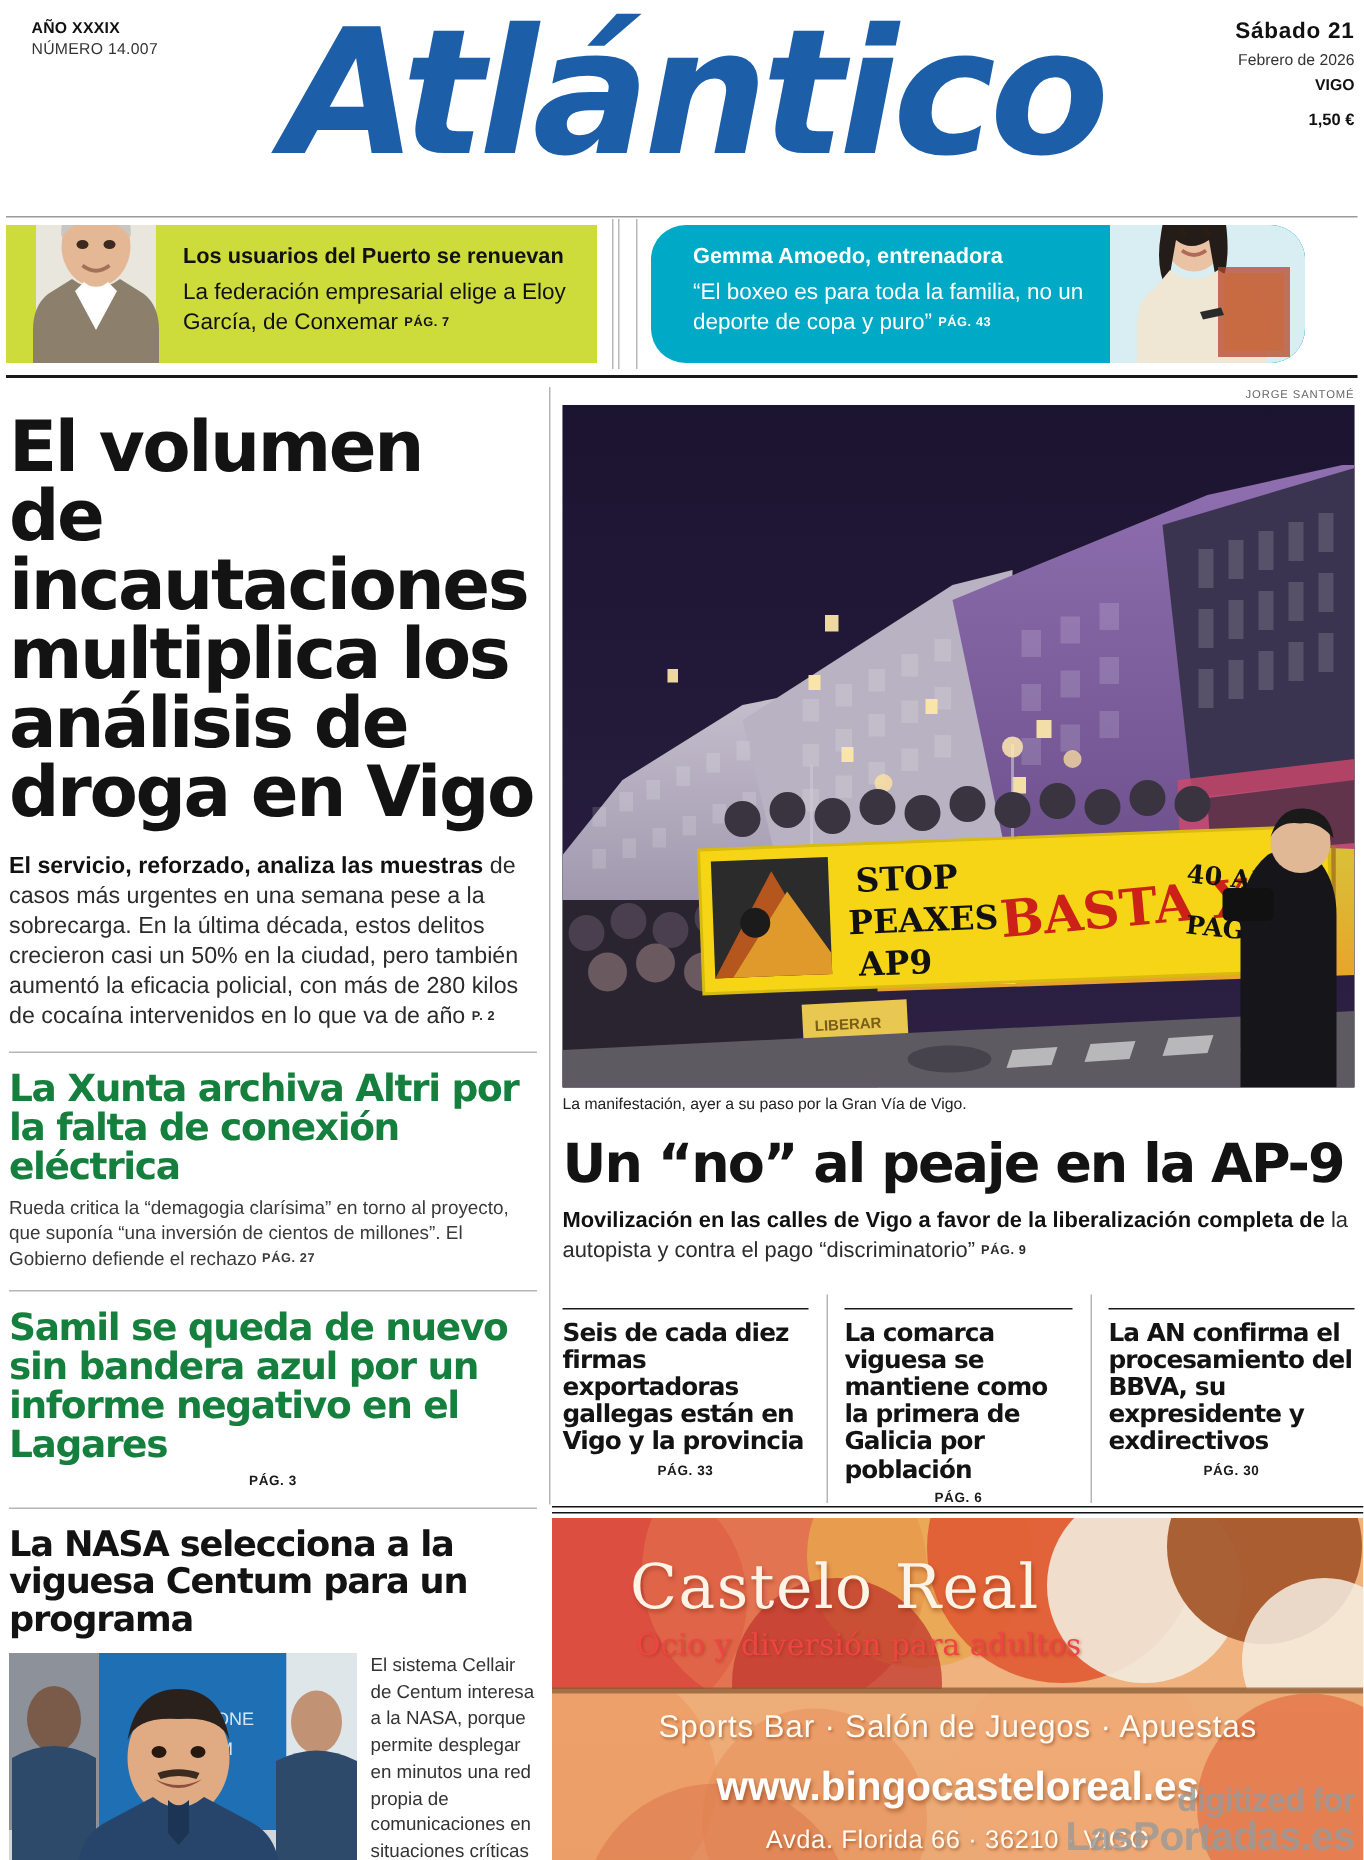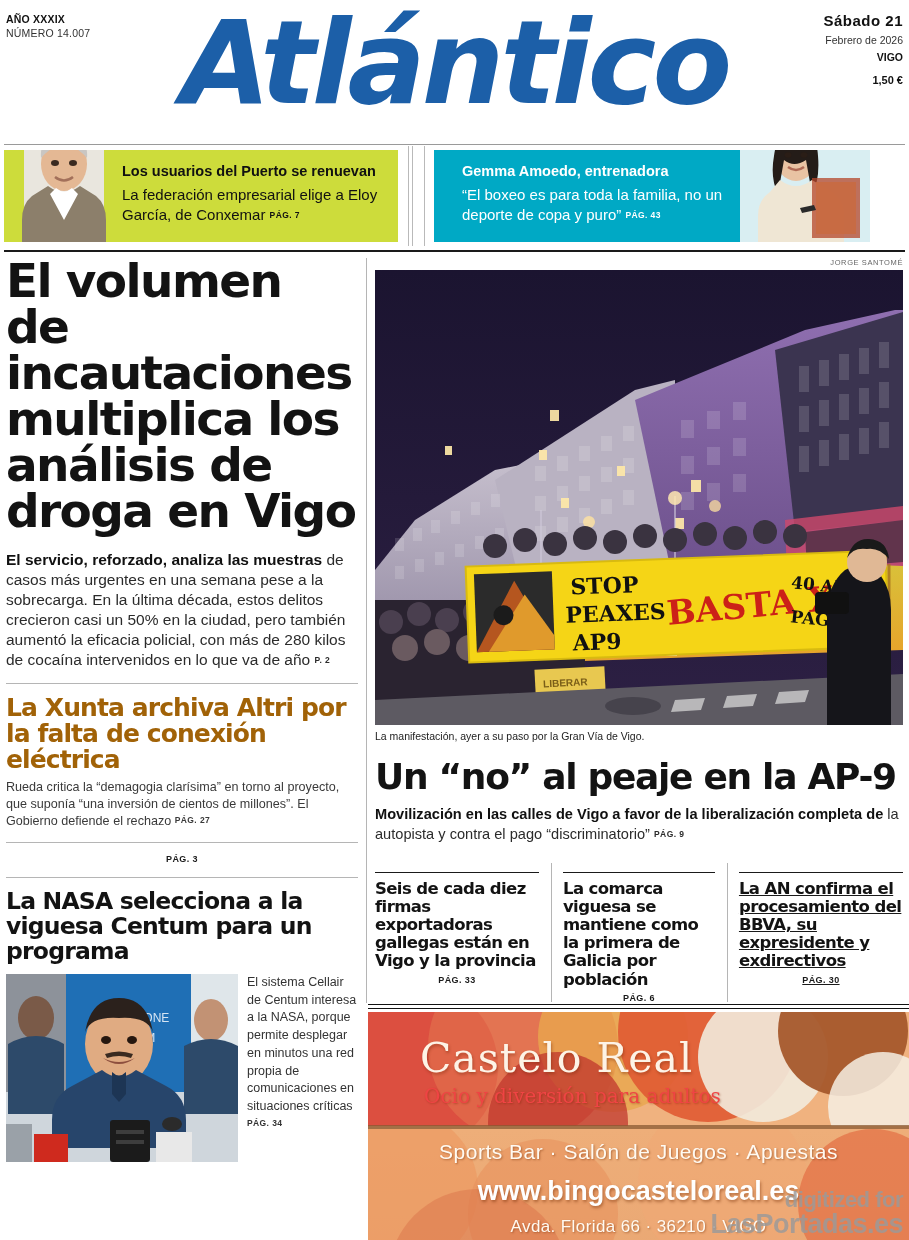--- a/index.html
+++ b/index.html
@@ -8,21 +8,21 @@
     width:909px;height:1240px;
     background:#ffffff;
     font-family:"Liberation Sans", sans-serif;
     color:#1a1a1a;
     overflow:hidden;
     position:relative;
   }
   .page{position:relative;width:909px;height:1240px;}
 
   
-  .masthead{position:relative;height:128px;}
+  .masthead{position:relative;height:128px;margin-left:15px;}
   .mh-left{position:absolute;left:6px;top:12px;line-height:1.35;}
   .mh-left .anio{font-size:10.5px;font-weight:bold;letter-spacing:.2px;color:#111;}
   .mh-left .num{font-size:10.5px;color:#333;letter-spacing:.2px;}
   .mh-logo{
     position:absolute;left:0;right:0;top:0;text-align:center;
     font-family:"DejaVu Sans", sans-serif;
     font-weight:bold;font-style:italic;
     font-size:116px;line-height:118px;
     color:#1c5fa8;letter-spacing:-4px;
     padding-top:4px;
@@ -32,21 +32,21 @@
   .mh-right .mes{font-size:10.5px;color:#333;}
   .mh-right .ciudad{font-size:10.5px;font-weight:bold;color:#111;margin-top:2px;}
   .mh-right .precio{font-size:11px;font-weight:bold;color:#111;margin-top:6px;}
 
   .rule-top{position:absolute;left:4px;right:4px;top:144px;height:1px;background:#9a9a9a;}
 
   
   .teasers{position:absolute;left:0;top:150px;width:909px;height:92px;}
   .teaser{position:absolute;top:0;height:92px;overflow:hidden;}
   .teaser-left{left:4px;width:394px;background:#cddc3b;}
-  .teaser-right{left:434px;width:436px;background:#00a9c5;}
+  .teaser-right{left:434px;width:436px;background:#00a9c5;border-radius:23px;}
   .teaser-sep{position:absolute;left:408px;top:-4px;width:3px;height:100px;border-left:1px solid #b9b9b9;border-right:1px solid #b9b9b9;}
   .teaser-sep2{position:absolute;left:424px;top:-4px;width:1px;height:100px;background:#b9b9b9;}
 
   .tz-photo{position:absolute;top:-28px;width:92px;height:124px;overflow:hidden;}
   .tz-photo.left{left:14px;}
   .tz-photo.right{right:0px;width:130px;}
 
   .teaser-txt{position:absolute;top:12px;}
   .teaser-left .teaser-txt{left:118px;right:8px;}
   .teaser-right .teaser-txt{left:28px;right:140px;}
@@ -58,31 +58,31 @@
 
   
   .rule-main{position:absolute;left:4px;right:4px;top:250px;height:2px;background:#1a1a1a;}
   .col-left{position:absolute;left:6px;top:258px;width:352px;}
   .col-right{position:absolute;left:375px;top:258px;width:528px;}
   .vdiv{position:absolute;left:366px;top:258px;width:1px;height:745px;background:#b5b5b5;}
 
   
   .lead-head{
     font-size:47px;line-height:0.98;font-weight:bold;letter-spacing:-1.6px;
-    color:#131313;margin:0 0 16px 0;
+    color:#131313;margin:18px 0 16px 0;
     font-family:"DejaVu Sans", sans-serif;
   }
   .lead-sub{font-size:15.5px;line-height:1.29;color:#2b2b2b;margin:0;}
   .lead-sub b{color:#111;}
 
   .hr-thin{height:1px;background:#b5b5b5;margin:13px 0 11px 0;}
 
   .art-head{
     font-size:25px;line-height:1.03;font-weight:bold;letter-spacing:-.9px;
-    color:#a16207;margin:0 0 7px 0;font-family:"DejaVu Sans", sans-serif;
+    color:#15803d;margin:0 0 7px 0;font-family:"DejaVu Sans", sans-serif;
   }
   .art-sub{font-size:12.6px;line-height:1.32;color:#3a3a3a;margin:0;}
   .pag-right{display:block;text-align:center;font-size:9px;font-weight:bold;letter-spacing:.4px;margin-top:4px;}
 
   
   .nasa-head{
     font-size:23.5px;line-height:1.06;font-weight:bold;letter-spacing:-.8px;
     color:#131313;margin:0 0 10px 0;font-family:"DejaVu Sans", sans-serif;
   }
   .nasa-wrap{display:flex;gap:9px;}
@@ -98,21 +98,21 @@
   .ap9-head{
     font-size:36px;line-height:1.02;font-weight:bold;letter-spacing:-1.3px;
     color:#131313;margin:16px 0 10px 0;font-family:"DejaVu Sans", sans-serif;
   }
   .ap9-sub{font-size:14.6px;line-height:1.32;color:#2b2b2b;margin:0;}
   .ap9-sub b{color:#111;}
 
   .briefs{display:flex;margin-top:13px;}
   .brief{width:33.33%;padding:15px 12px;position:relative;box-sizing:border-box;}
   .brief:first-child{padding-left:0;}
-  .brief:last-child{padding-right:0;text-decoration:underline;}
+  .brief:last-child{padding-right:0;}
   .brief + .brief::before{content:"";position:absolute;left:0;top:6px;bottom:16px;width:1px;background:#b5b5b5;}
   .brief-rule{height:1px;background:#1a1a1a;margin-bottom:7px;}
   .brief-head{
     font-size:16.5px;line-height:1.1;font-weight:bold;letter-spacing:-.6px;
     color:#131313;margin:0;font-family:"DejaVu Sans", sans-serif;
   }
 
   
   .ad-rule{position:absolute;left:368px;top:1004px;width:541px;height:3px;border-top:1px solid #111;border-bottom:1px solid #111;}
   .ad{position:absolute;left:368px;top:1012px;width:541px;height:288px;overflow:hidden;}
@@ -208,20 +208,21 @@
       <b>El servicio, reforzado, analiza las muestras</b><span> de casos más urgentes en una semana pese a la sobrecarga. En la última década, estos delitos crecieron casi un 50% en la ciudad, pero también aumentó la eficacia policial, con más de 280 kilos de cocaína intervenidos en lo que va de año</span> <span class="pag">P. 2</span>
     </p>
 
     <div class="hr-thin"></div>
 
     <h2 class="art-head">La Xunta archiva Altri por la falta de conexión eléctrica</h2>
     <p class="art-sub"><span>Rueda critica la “demagogia clarísima” en torno al proyecto, que suponía “una inversión de cientos de millones”. El Gobierno defiende el rechazo</span> <span class="pag">PÁG. 27</span></p>
 
     <div class="hr-thin"></div>
 
+    <h2 class="art-head">Samil se queda de nuevo sin bandera azul por un informe negativo en el Lagares</h2>
     <span class="pag pag-right">PÁG. 3</span>
 
     <div class="hr-thin"></div>
 
     <h2 class="nasa-head">La NASA selecciona a la viguesa Centum para un programa</h2>
 
     <div class="nasa-wrap">
       <div class="nasa-photo-col">
         <div class="nasa-photo">
           <svg width="232" height="188" viewBox="0 0 232 188" preserveAspectRatio="none">

